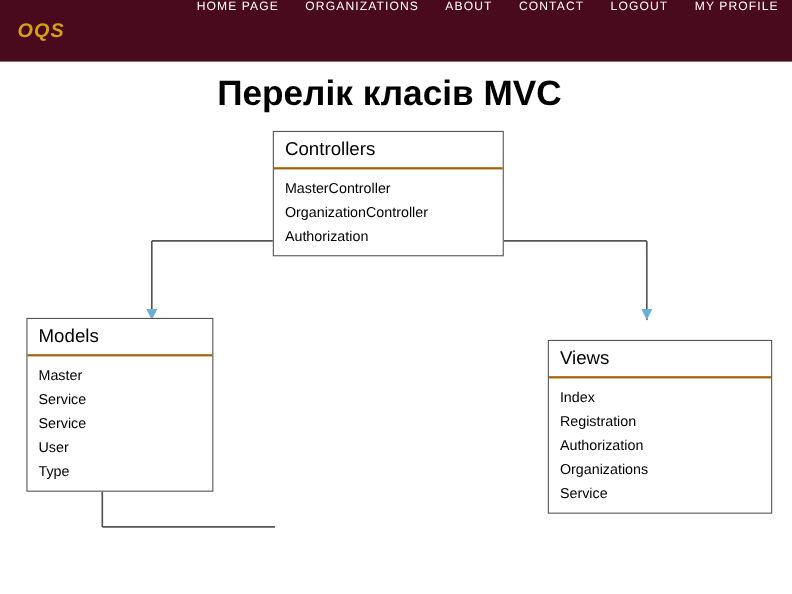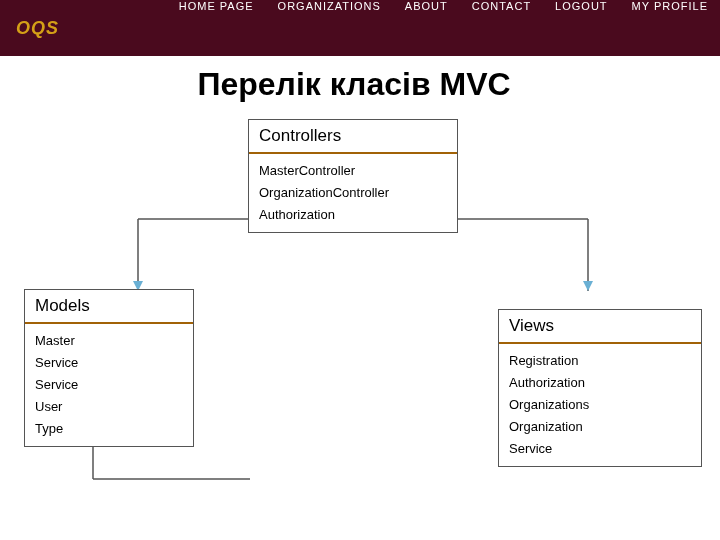--- a/index.html
+++ b/index.html
@@ -180,22 +180,22 @@
           <div>Service</div>
           <div>User</div>
           <div>Type</div>
         </div>
     </div>
 
     <div class="box views-box">
       <div class="box-title">Views</div>
       <div class="box-body">
 
+      <div>Index</div>
           <div>Registration</div>
           <div>Authorization</div>
           <div>Organizations</div>
-          <div>Organization</div>
           <div>Service</div>
         </div>
     </div>
 
   </div>
 </main>
 
 </body></html>

